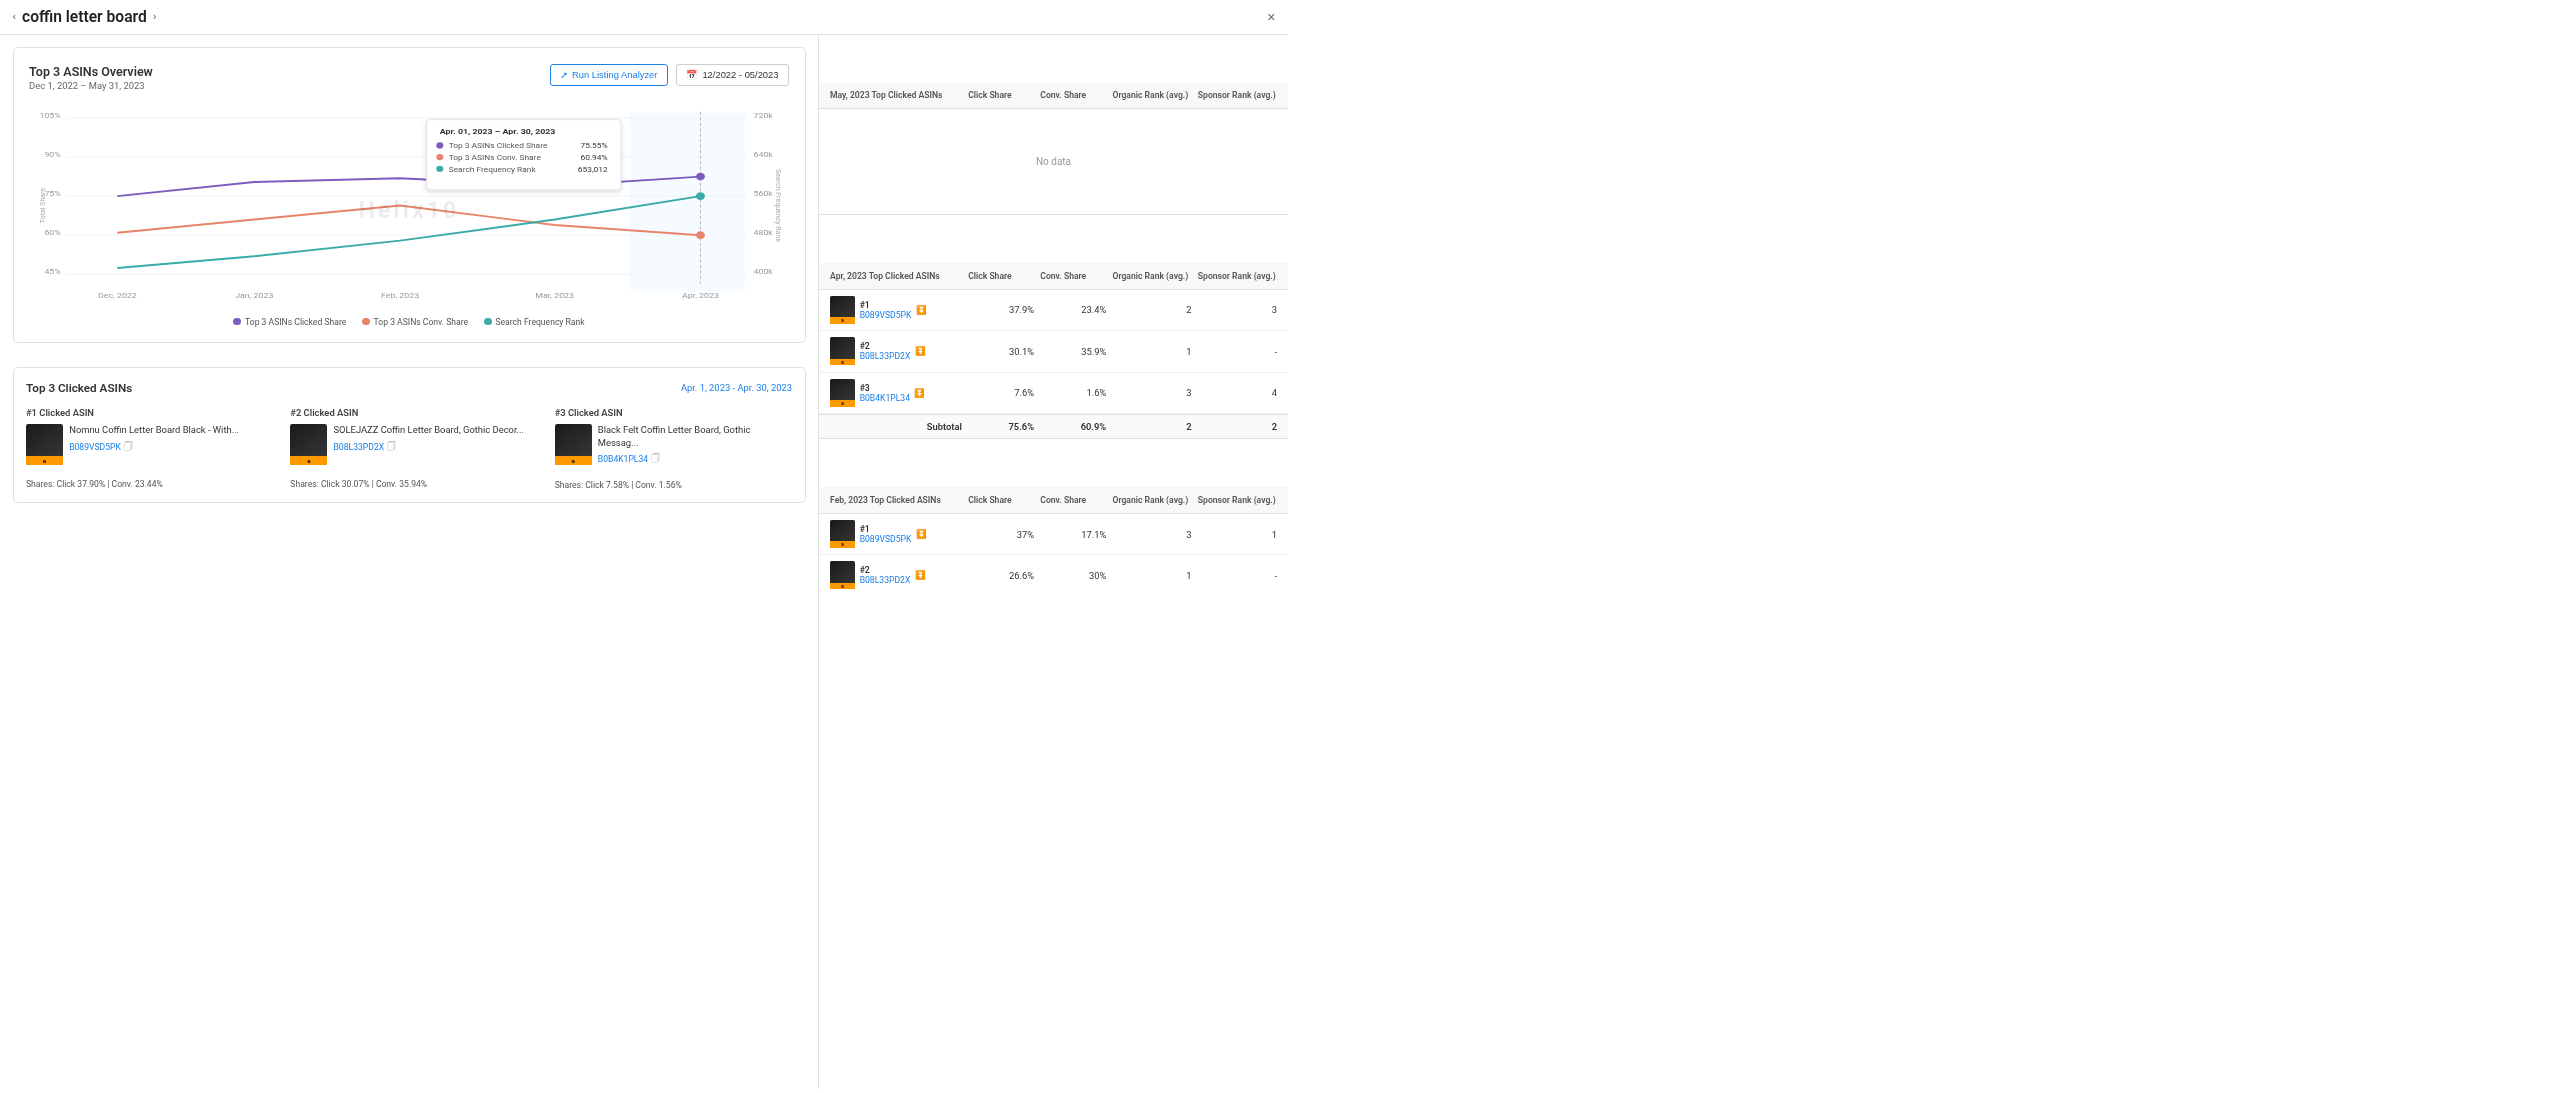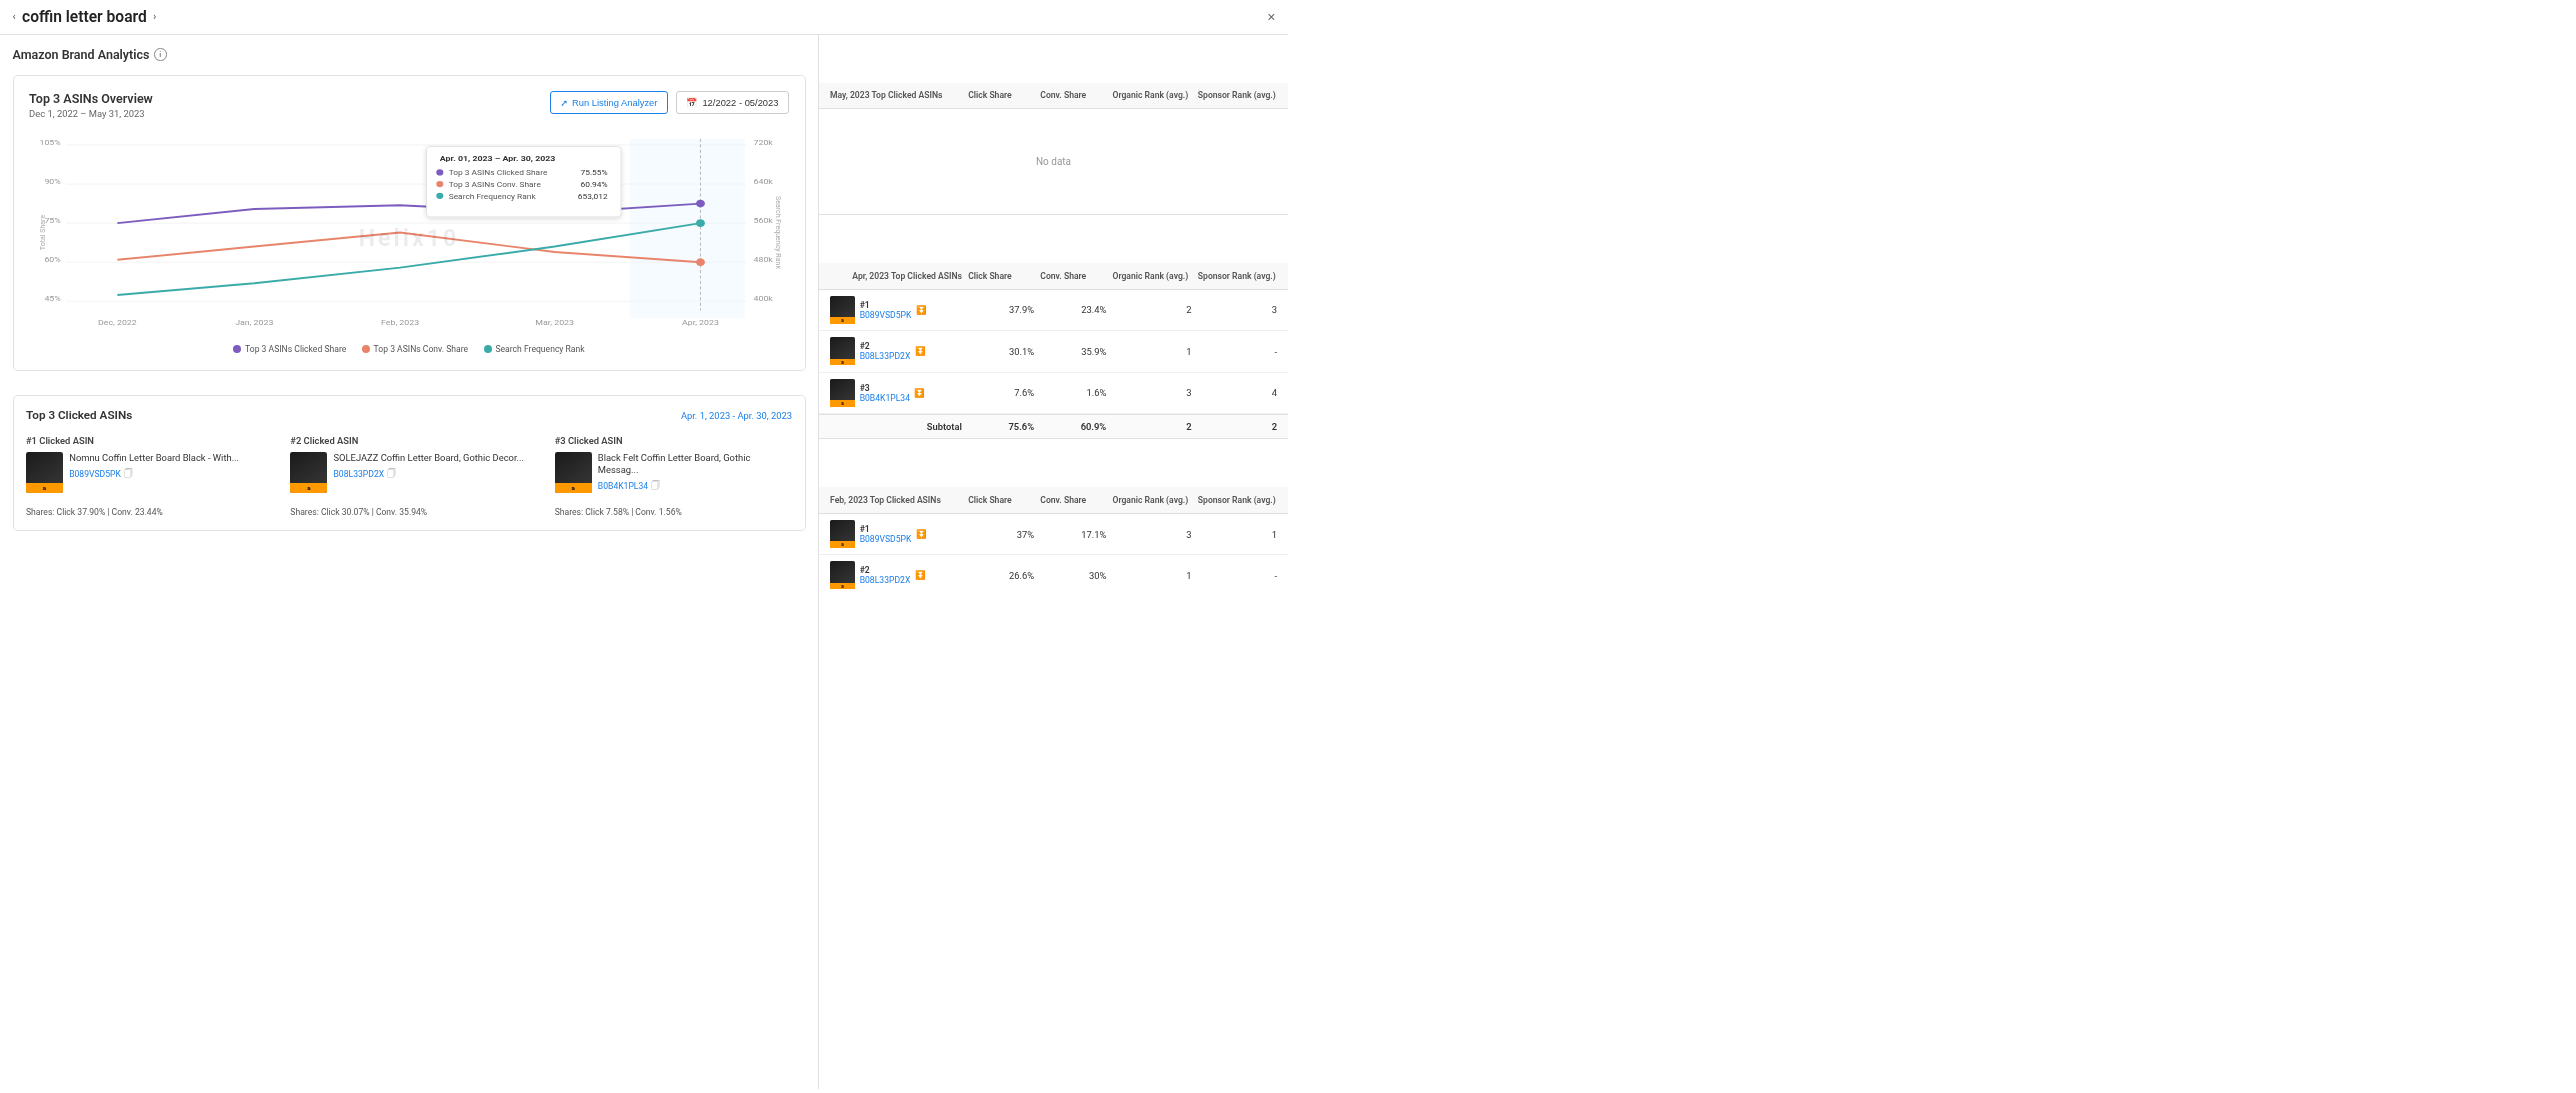--- a/index.html
+++ b/index.html
@@ -371,24 +371,20 @@
     <span class="nav-arrow">‹</span>
     <span class="page-title">coffin letter board</span>
     <span class="nav-arrow">›</span>
   </div>
   <button class="close-btn">×</button>
 </div>
 
 <div class="main-content">
 
   <div class="left-panel">
-    <div class="section-header">
-      <h2>Amazon Brand Analytics</h2>
-      <span class="info-icon">i</span>
-    </div>
 
     <div class="chart-container">
       <div class="chart-top">
         <div>
           <div class="chart-title">Top 3 ASINs Overview</div>
           <div class="chart-subtitle">Dec 1, 2022 – May 31, 2023</div>
         </div>
         <div class="chart-actions">
           <button class="btn-outline">
             <span>➚</span>
@@ -547,21 +543,21 @@
           <div class="right-table-header-cell" style="text-align: left;">May, 2023 Top Clicked ASINs</div>
           <div class="right-table-header-cell">Click Share</div>
           <div class="right-table-header-cell">Conv. Share</div>
           <div class="right-table-header-cell">Organic Rank (avg.)</div>
           <div class="right-table-header-cell">Sponsor Rank (avg.)</div>
         </div>
         <div class="no-data-section">No data</div>
       </div>
       <div class="right-table-section">
         <div class="right-table-header">
-          <div class="right-table-header-cell" style="text-align: right;">Apr, 2023 Top Clicked ASINs</div>
+          <div class="right-table-header-cell" style="text-align: left;">Apr, 2023 Top Clicked ASINs</div>
           <div class="right-table-header-cell">Click Share</div>
           <div class="right-table-header-cell">Conv. Share</div>
           <div class="right-table-header-cell">Organic Rank (avg.)</div>
           <div class="right-table-header-cell">Sponsor Rank (avg.)</div>
         </div>
         <div class="right-table-row">
           <div class="asin-cell">
         <div class="asin-thumb">
           <div class="asin-thumb-badge">a</div>
         </div>

